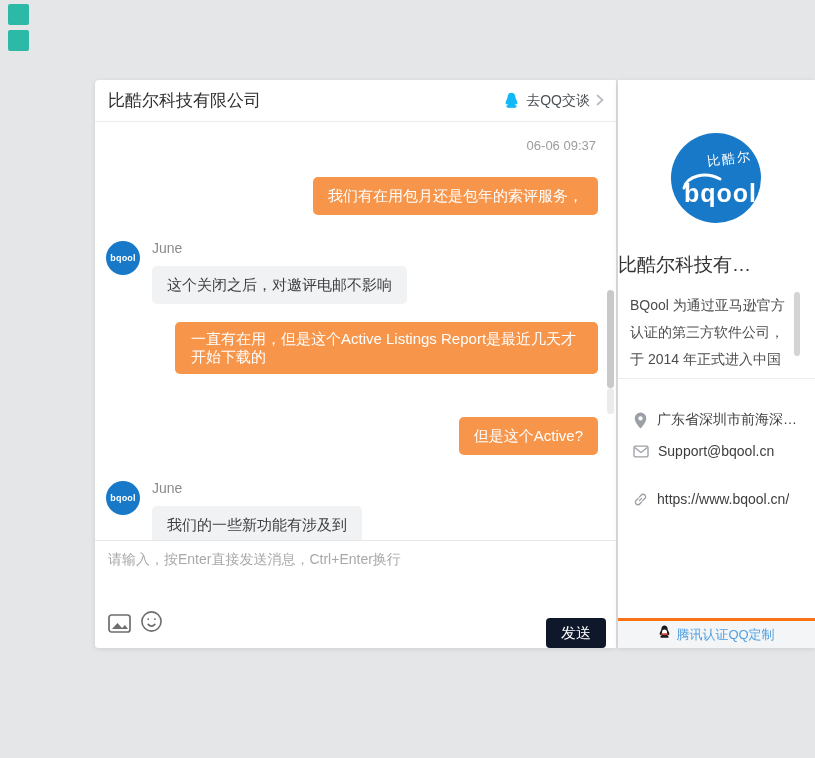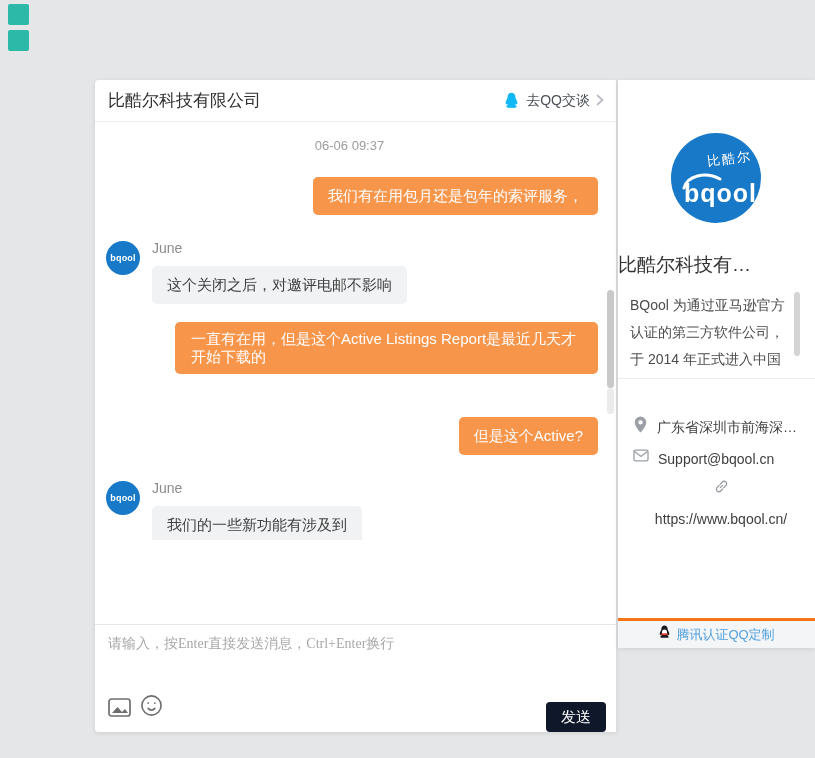--- a/index.html
+++ b/index.html
@@ -6,34 +6,34 @@
   html,body { width:815px; height:758px; }
   body { font-family:"Liberation Sans","DejaVu Sans",sans-serif; background:#e5e6e8; }
   .page { position:relative; width:815px; height:758px; overflow:hidden; }
 
   
   .marker { position:absolute; width:21px; height:21px; background:#2db9a7; border-radius:2px; }
   .marker.m1 { left:8px; top:4px; }
   .marker.m2 { left:8px; top:30px; }
 
   
-  .card { position:absolute; left:95px; top:80px; width:521px; height:652px;
+  .card { position:absolute; left:95px; top:80px; width:521px; height:568px;
           background:#fff; border-radius:4px 0 0 4px; box-shadow:0 1px 5px rgba(0,0,0,.10); }
 
   .card-header { position:absolute; top:0; left:0; right:0; height:42px;
                  border-bottom:1px solid #ececec; display:flex; align-items:center;
                  padding:0 12px 0 13px; }
   .card-title { font-size:17px; color:#2f2f2f; flex:1; white-space:nowrap; overflow:hidden; }
   .qq-link { display:flex; align-items:center; gap:6px; cursor:pointer; }
   .qq-link .lbl { font-size:14px; color:#4b5056; }
   .qq-icon svg { display:block; }
 
   
   .chat { position:absolute; top:42px; left:0; right:0; height:418px; overflow:hidden; background:#fff; }
-  .ts { position:absolute; top:16px; left:8px; right:20px; text-align:center;
+  .ts { position:absolute; top:16px; left:8px; right:20px; text-align:right;
         font-size:13px; color:#9c9c9c; }
   .bubble { position:absolute; border-radius:5px; font-size:15px; line-height:22px;
             padding:8px 15px; max-width:425px; }
   .out { background:#f7954b; color:#fff; }
   .in  { background:#f1f2f4; color:#3f3f3f; }
   .avatar { position:absolute; width:34px; height:34px; border-radius:50%;
             background:#1779c8; color:#fff; display:flex; align-items:center;
             justify-content:center; overflow:hidden; }
   .avatar span { font-size:9px; font-weight:bold; letter-spacing:.2px; }
   .sender { position:absolute; font-size:14px; color:#8b8b8b; }
@@ -50,21 +50,21 @@
   .chat-scroll-thumb { position:absolute; right:2px; top:168px; width:7px; height:98px;
                        background:#c9c9c9; border-radius:4px; }
   .chat-scroll-track { position:absolute; right:2px; top:266px; width:7px; height:26px;
                        background:#ebebeb; border-radius:4px; }
 
   
   .composer { position:absolute; left:0; right:0; bottom:0; height:108px;
               border-top:1px solid #e7e7e7; background:#fff; border-radius:0 0 0 4px; }
   .composer textarea { position:absolute; left:13px; top:10px; right:12px; height:50px;
               border:none; outline:none; resize:none; background:transparent;
-              font-family:Liberation Serif, serif; font-size:14px; color:#333; }
+              font-family:Liberation Sans, sans-serif; font-size:14px; color:#333; }
   .composer textarea::placeholder { color:#a8a8a8; opacity:1; }
   .tool-btn { position:absolute; bottom:12px; background:none; border:none; cursor:pointer; padding:0; }
   .tool-img { left:13px; }
   .tool-emoji { left:45px; }
   .send-btn { position:absolute; right:10px; bottom:0; width:60px; height:30px;
               background:#0f172a; color:#fff; border:none; border-radius:4px;
               font-size:15px; font-family:inherit; cursor:pointer; }
 
   
   .sidebar { position:absolute; left:618px; top:80px; width:197px; height:568px;
@@ -77,22 +77,22 @@
               font-weight:bold; letter-spacing:1px; }
   .logo svg.swoosh { position:absolute; left:10px; top:36px; }
   .company-name { position:absolute; top:172px; left:0; right:0; text-align:left;
                   font-size:19px; color:#333; }
   .desc { position:absolute; left:12px; top:212px; width:162px; font-size:14px;
           line-height:27px; color:#4c4c4c; }
   .desc-scroll { position:absolute; left:176px; top:212px; width:6px; height:64px;
                  background:#d4d4d4; border-radius:3px; }
   .sb-divider { position:absolute; left:0; right:0; top:298px; height:1px; background:#ececec; }
   .contact { position:absolute; left:15px; right:6px; display:flex; align-items:center; gap:9px; }
-  .contact .txt { font-size:14px; color:#3d3d3d; white-space:nowrap; overflow:hidden;margin-top:8px; }
-  .c0 { top:331px; } .c1 { top:363px; } .c2 { top:399px;flex-direction:column; }
+  .contact .txt { font-size:14px; color:#3d3d3d; white-space:nowrap; overflow:hidden; }
+  .c0 { top:331px; } .c1 { top:363px; } .c2 { top:411px; }
   .contact svg { flex:0 0 auto; display:block; }
   .sb-footer { position:absolute; left:0; right:0; bottom:0; height:30px;
                background:#f4f5f7; border-top:3px solid #f97316; display:flex;
                align-items:center; justify-content:center; gap:5px; cursor:pointer; }
   .sb-footer .lbl { font-size:13px; color:#4e9fe0; }
 </style>
 </head>
 <body>
 
 <div class="page">

